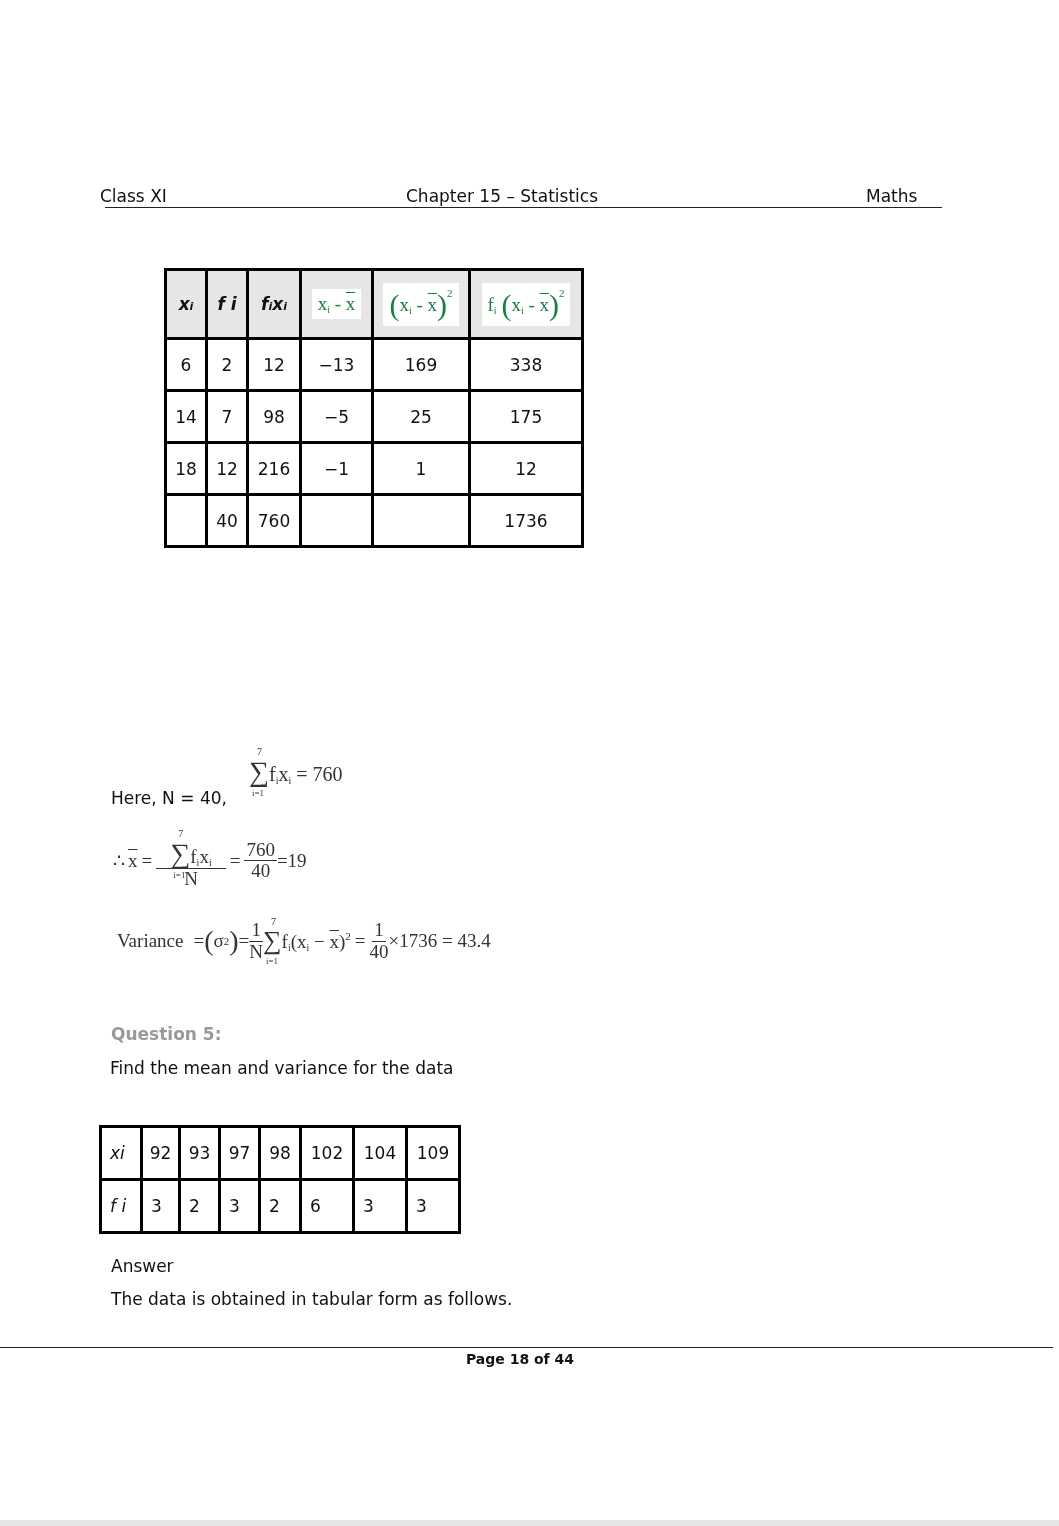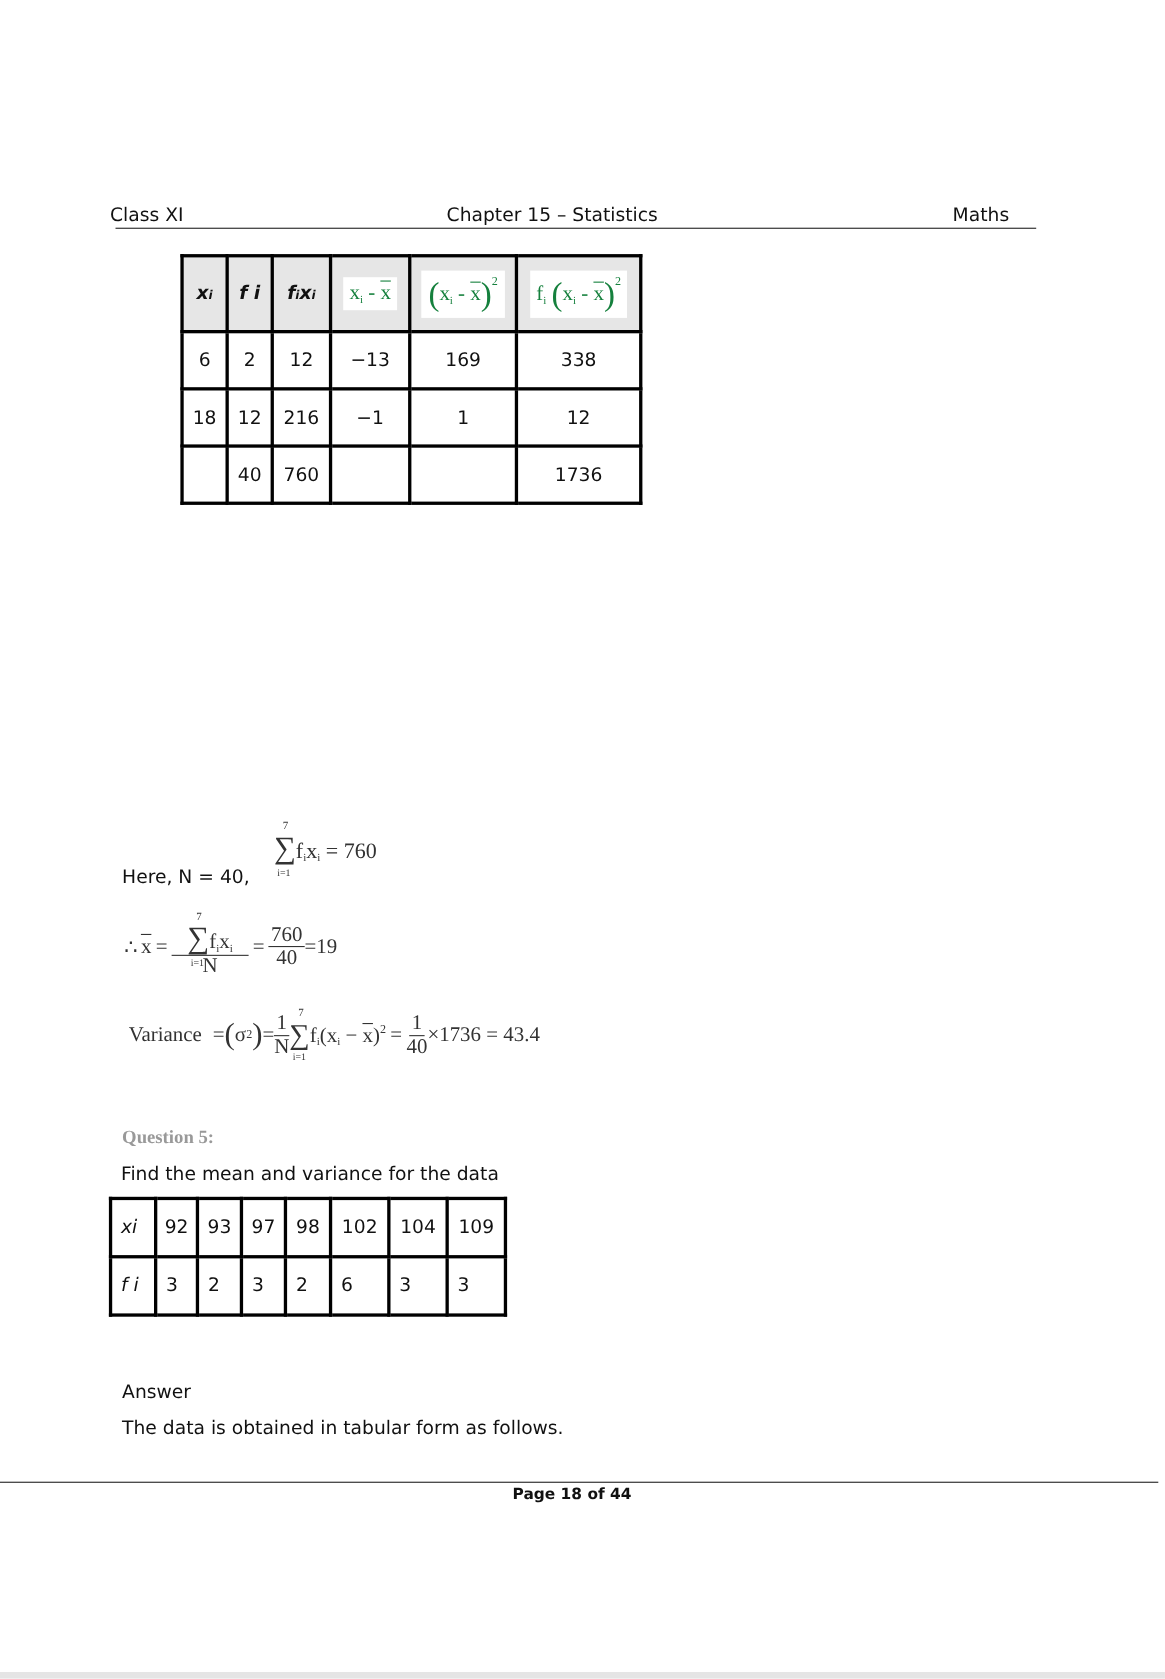--- a/index.html
+++ b/index.html
@@ -8,21 +8,21 @@
       font-family: "DejaVu Sans", "Liberation Sans", sans-serif; color: #111;
     }
     .abs { position: absolute; }
 
     
     .hdr { top: 186px; left: 100px; width: 820px; height: 20px; font-size: 17px; }
     .hdr span { position: absolute; top: 0; white-space: nowrap; }
     .hdr-line { top: 207px; left: 105px; width: 837px; height: 1px; background: #222; }
 
     
-    table.grid { border-collapse: collapse; position: absolute; }
+    table.grid { border-collapse: collapse; position: absolute; margin-top: 37px; }
     table.grid td { border: 3px solid #000; text-align: center; font-size: 17px; padding: 0; }
     .t1 { top: 231px; left: 164px; }
     .t1 tr.head td { background: #e6e6e6; height: 66px; }
     .t1 tr.body td { height: 49px; }
     .t1 .c0 { width: 38px; } .t1 .c1 { width: 38px; } .t1 .c2 { width: 50px; }
     .t1 .c3 { width: 69px; } .t1 .c4 { width: 94px; } .t1 .c5 { width: 110px; }
     .hb { font-weight: bold; font-style: italic; font-size: 17px; }
     .mathbox {
       display: inline-block; background: #fff; padding: 4px 6px;
       font-family: "Liberation Serif", "DejaVu Serif", serif; font-size: 19px; color: #15803d;
@@ -82,20 +82,28 @@
   </tr>
   <tr class="body">
     <td>6</td>
     <td>2</td>
     <td>12</td>
     <td>−13</td>
     <td>169</td>
     <td>338</td>
   </tr>
   <tr class="body">
+    <td>14</td>
+    <td>7</td>
+    <td>98</td>
+    <td>−5</td>
+    <td>25</td>
+    <td>175</td>
+  </tr>
+  <tr class="body">
     <td>18</td>
     <td>12</td>
     <td>216</td>
     <td>−1</td>
     <td>1</td>
     <td>12</td>
   </tr>
   <tr class="body">
     <td></td>
     <td>40</td>
@@ -141,21 +149,21 @@
   <span class="sigma" style="font-size:26px;">∑<span class="top">7</span><span class="bot">i=1</span></span>
   <span>f<span class="sub">i</span>(x<span class="sub">i</span> − <span class="ov">x</span>)<span class="sup" style="vertical-align:8px;">2</span></span>
   <span style="margin:0 4px;">=</span>
   <span class="frac">
       <span class="num">1</span>
       <span class="den">40</span>
     </span>
   <span>×1736 = 43.4</span>
 </div>
 
-<div class="abs q-title" style="top:1024px; left:111px;font-family:Liberation Serif, serif;">Question 5:</div>
+<div class="abs q-title" style="top:1024px; left:111px;">Question 5:</div>
 <div class="abs text" style="top:1058px; left:110px;">Find the mean and variance for the data</div>
 
 <table class="grid t2">
   <tbody>
       <tr>
     <td class="lab">xi</td>
     <td style="width:35px">92</td>
     <td style="width:37px">93</td>
     <td style="width:37px">97</td>
     <td style="width:38px">98</td>

